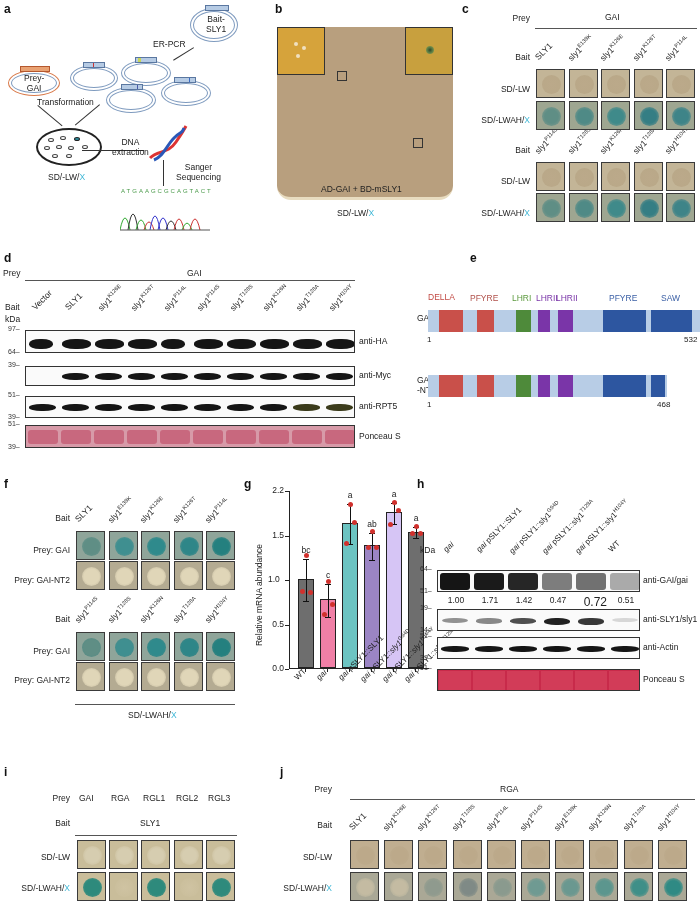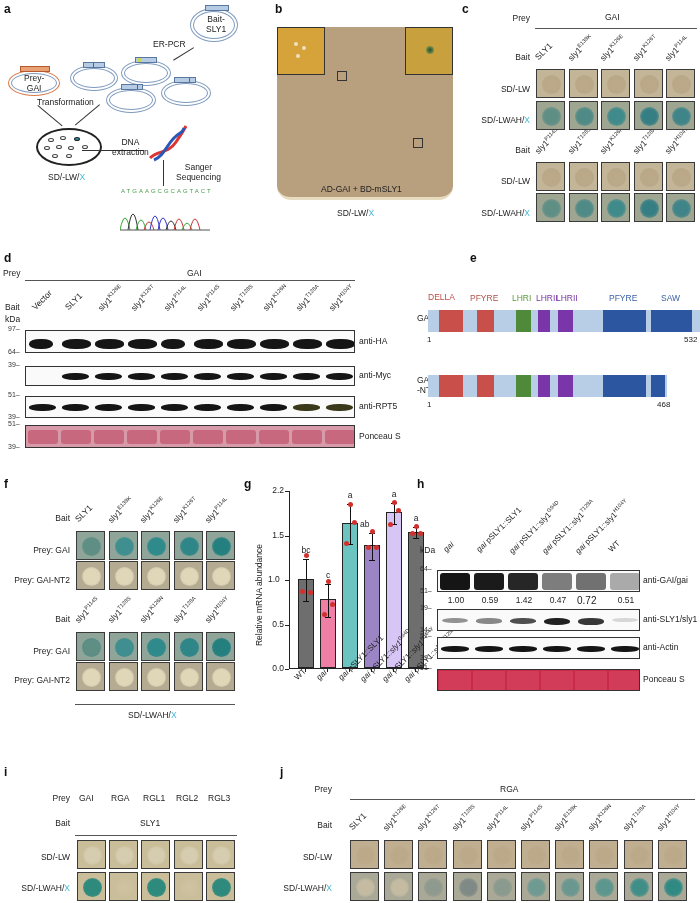--- a/index.html
+++ b/index.html
@@ -424,21 +424,21 @@
       <div class="dot" style="left:61.5px;top:28.650000000000006px"></div>
       <div class="dot" style="left:53.5px;top:50.010000000000005px"></div>
       <div class="txt" style="left:48px;top:-0.6499999999999773px;width:24px;text-align:center;font-size:8.5px">a</div>
       <div class="bar" style="left:74px;width:16px;height:122.82px;background:#9b85c4"></div>
       <div class="err" style="left:82px;top:41.83000000000001px;height:26.69999999999999px"></div>
       <div class="errcap" style="left:79px;top:41.83000000000001px"></div>
       <div class="errcap" style="left:79px;top:68.53px"></div>
       <div class="dot" style="left:79.5px;top:37.54999999999998px"></div>
       <div class="dot" style="left:83.5px;top:54.459999999999994px"></div>
       <div class="dot" style="left:75.5px;top:53.56999999999999px"></div>
-      <div class="txt" style="left:70px;top:27.830000000000013px;width:24px;font-size:8.5px">ab</div>
+      <div class="txt" style="left:70px;top:27.830000000000013px;width:24px;text-align:center;font-size:8.5px">ab</div>
       <div class="bar" style="left:96px;width:16px;height:155.75px;background:#d6c5f5"></div>
       <div class="err" style="left:104px;top:11.569999999999993px;height:21.360000000000014px"></div>
       <div class="errcap" style="left:101px;top:11.569999999999993px"></div>
       <div class="errcap" style="left:101px;top:32.93000000000001px"></div>
       <div class="dot" style="left:101.5px;top:9.069999999999993px"></div>
       <div class="dot" style="left:105.5px;top:17.079999999999984px"></div>
       <div class="dot" style="left:97.5px;top:31.319999999999993px"></div>
       <div class="txt" style="left:92px;top:-2.430000000000007px;width:24px;text-align:center;font-size:8.5px">a</div>
       <div class="bar" style="left:118px;width:16px;height:136.17000000000002px;background:#6e6e6e"></div>
       <div class="err" style="left:126px;top:36.48999999999998px;height:10.680000000000035px"></div>
@@ -519,24 +519,24 @@
       <div class="band" style="left:1px;top:1px;width:32px;height:20px;background:#d23c58;border-radius:0"></div>
       <div class="band" style="left:35px;top:1px;width:32px;height:20px;background:#d23c58;border-radius:0"></div>
       <div class="band" style="left:69px;top:1px;width:32px;height:20px;background:#d23c58;border-radius:0"></div>
       <div class="band" style="left:103px;top:1px;width:32px;height:20px;background:#d23c58;border-radius:0"></div>
       <div class="band" style="left:137px;top:1px;width:32px;height:20px;background:#d23c58;border-radius:0"></div>
       <div class="band" style="left:171px;top:1px;width:32px;height:20px;background:#d23c58;border-radius:0"></div>
     </div>
     <div class="txt" style="left:643px;top:674px;font-size:8.5px">Ponceau S</div>
     <div class="kda" style="left:420px;top:664px">51</div>
     <div class="txt" style="left:441px;top:595px;font-size:8.5px;width:30px;text-align:center">1.00</div>
-    <div class="txt" style="left:475px;top:595px;font-size:8.5px;width:30px;text-align:center">0.59</div>
+    <div class="txt" style="left:475px;top:595px;font-size:8.5px;width:30px;text-align:center">1.71</div>
     <div class="txt" style="left:509px;top:595px;font-size:8.5px;width:30px;text-align:center">1.42</div>
     <div class="txt" style="left:543px;top:595px;font-size:8.5px;width:30px;text-align:center">0.47</div>
-    <div class="txt" style="left:577px;top:595px;font-size:10px;width:30px;text-align:left">0.72</div>
+    <div class="txt" style="left:577px;top:595px;font-size:12px;width:30px;text-align:right">0.72</div>
     <div class="txt" style="left:611px;top:595px;font-size:8.5px;width:30px;text-align:center">0.51</div>
   </div>
 
 <div id="panelI">
   <div class="plabel" style="left:4px;top:765px">i</div>
   <div class="txt rt" style="left:20px;top:793px;width:50px;font-size:8.5px">Prey</div>
   <div class="txt rt" style="left:20px;top:818px;width:50px;font-size:8.5px">Bait</div>
   <div class="txt" style="left:140px;top:818px;font-size:8.5px">SLY1</div>
   <div class="hline" style="left:75px;top:835px;width:162px"></div>
   <div class="txt rt" style="left:10px;top:852px;width:60px;font-size:8.5px">SD/-LW</div>

